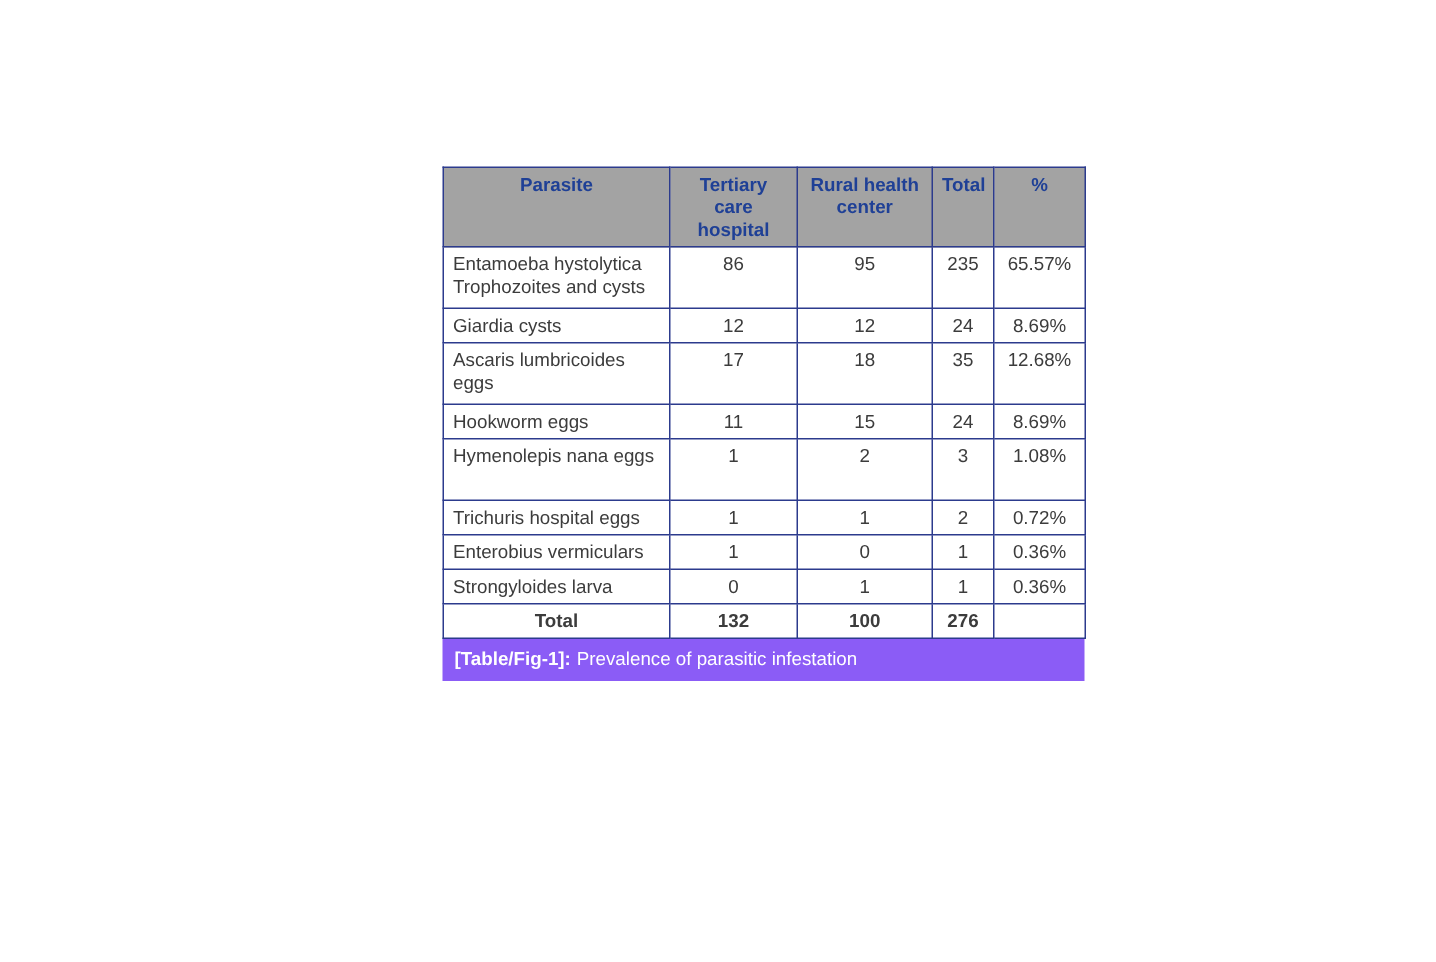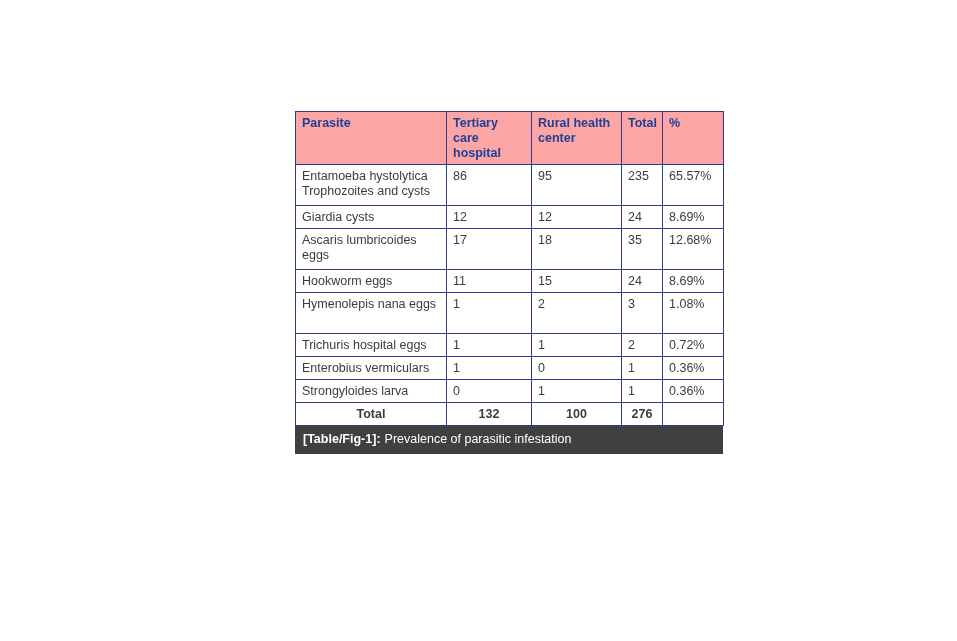--- a/index.html
+++ b/index.html
@@ -34,39 +34,40 @@
   table.data-table col.c4 { width: 41px; }
   table.data-table col.c5 { width: 61px; }
   table.data-table th,
   table.data-table td {
     border: 1px solid #2c3b8d;
     padding: 4px 6px 3px 6px;
     vertical-align: top;
     line-height: 1.2;
   }
   table.data-table thead th {
-    background: #fca5a5;
+    background: #a3a3a3;
     color: #1f4096;
     font-weight: bold;
-    text-align: left;
+    text-align: center;
     height: 32px;
   }
   td.num {
+    text-align: center;
     border-radius: 16px;
   }
   tr.row-tall { height: 41px; }
   tr.row-short { height: 23px; margin-top: 28px; }
   tr.total-row td {
     font-weight: bold;
     text-align: center;
     height: 15px;
   }
   .caption-bar {
     width: 412px; 
-    background: #404040;
+    background: #8b5cf6;
     color: #ffffff;
     font-size: 12.5px;
     padding: 6px 8px 7px 8px;
     line-height: 1.2;
   }
   .caption-label {
     font-weight: bold;
   }
   .caption-text {
     margin-left: 4px;

